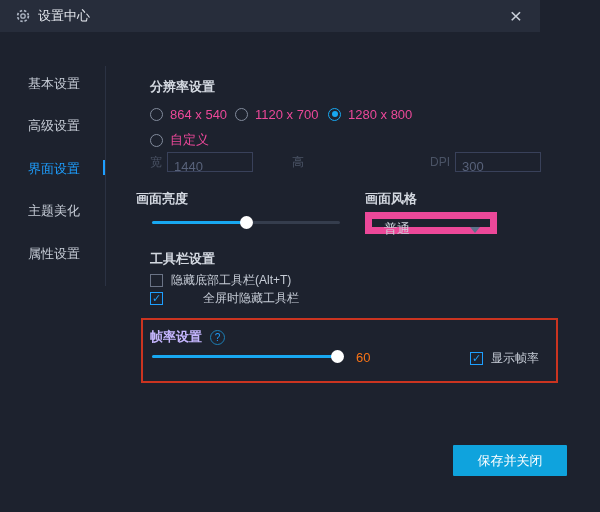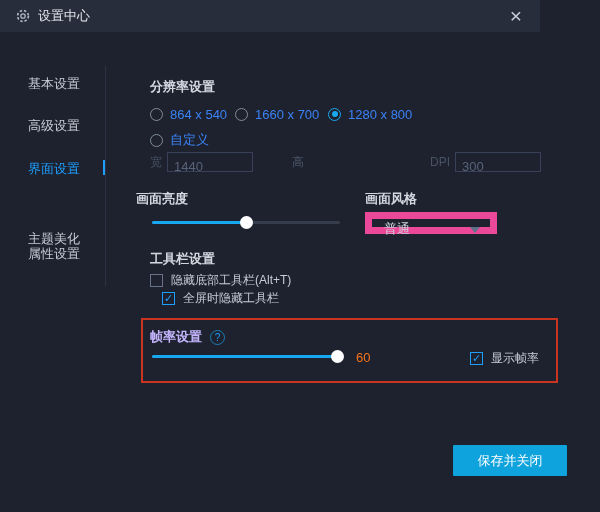--- a/index.html
+++ b/index.html
@@ -23,21 +23,21 @@
   .sidebar-divider{position:absolute;left:105px;top:66px;width:1px;height:220px;background:#2b3243;}
   
   .sec-title{position:absolute;font-size:13px;font-weight:bold;color:#d3d8e0;}
   
   .opt{position:absolute;top:0;display:flex;align-items:center;height:16px;cursor:pointer;}
   .radio{width:13px;height:13px;border-radius:50%;border:1px solid #828b9c;box-sizing:border-box;
     margin-right:7px;position:relative;flex:0 0 auto;}
   .radio.selected{border-color:#18a8f1;}
   .radio.selected::after{content:"";position:absolute;left:2.5px;top:2.5px;width:6px;height:6px;
     border-radius:50%;background:#18a8f1;}
-  .opt-label{font-size:13px;color:#3b82f6;white-space:nowrap;}
+  .opt-label{font-size:13px;color:#ec4899;white-space:nowrap;}
   .preset-row{position:absolute;left:0;top:106px;height:16px;}
   .custom-row{left:150px;top:132px;position:absolute;}
   
   .fields{position:absolute;left:0;top:151px;height:22px;}
   .field{position:absolute;top:0;display:flex;align-items:center;height:22px;}
   .field-label{font-size:12px;color:#4a5365;margin-right:5px;white-space:nowrap;}
   .field input{width:86px;height:20px;box-sizing:border-box;background:transparent;
     border:1px solid #39415a;color:#58627a;font-size:13px;padding:8px 0 0 6px;outline:none;
     font-family:inherit;}
   
@@ -84,34 +84,34 @@
       </svg>
     </span>
     <span class="win-title">设置中心</span>
     <span class="close">×</span>
   </div>
 
   <div id="sidebar">
       <div class="side-item" style="top: 75px;"><span class="side-label">基本设置</span></div>
       <div class="side-item" style="top: 117px;"><span class="side-label">高级设置</span></div>
       <div class="side-item active" style="top: 160px;"><span class="side-label">界面设置</span></div>
-      <div class="side-item" style="top: 202px; margin-top: 28px;"><span class="side-label">主题美化</span></div>
+      <div class="side-item" style="top: 202px;"><span class="side-label">主题美化</span></div>
       <div class="side-item" style="top: 245px;"><span class="side-label">属性设置</span></div>
     </div>
   <div class="sidebar-divider"></div>
 
   <div class="sec-title" style="left:150px;top:78px;">分辨率设置</div>
   <div class="preset-row" id="presets">
       <div class="opt" style="left: 150px;">
         <span class="radio"></span>
         <span class="opt-label">864 x 540</span>
       </div>
       <div class="opt" style="left: 235px;">
         <span class="radio"></span>
-        <span class="opt-label">1660 x 700</span>
+        <span class="opt-label">1120 x 700</span>
       </div>
       <div class="opt" style="left: 328px;">
         <span class="radio selected"></span>
         <span class="opt-label">1280 x 800</span>
       </div>
     </div>
   <div class="opt custom-row">
     <span class="radio"></span>
     <span class="opt-label">自定义</span>
   </div>
@@ -143,21 +143,21 @@
     <span>普通</span>
     <span class="caret"></span>
   </div>
 
   <div class="sec-title" style="left:150px;top:250px;">工具栏设置</div>
   <div id="toolchecks">
       <label class="check-row" style="left: 150px; top: 272px;">
         <span class="checkbox"></span>
         <span class="cb-label">隐藏底部工具栏(Alt+T)</span>
       </label>
-      <label class="check-row" style="left: 162px; top: 290px;">
+      <label class="check-row" style="left: 150px; top: 290px; gap: 32px;">
         <span class="checkbox checked"></span>
         <span class="cb-label">全屏时隐藏工具栏</span>
       </label>
     </div>
 
   <div class="red-annotation"></div>
   <div class="fr-title-row">
     <span class="fr-title">帧率设置</span>
     <span class="help">?</span>
   </div>

